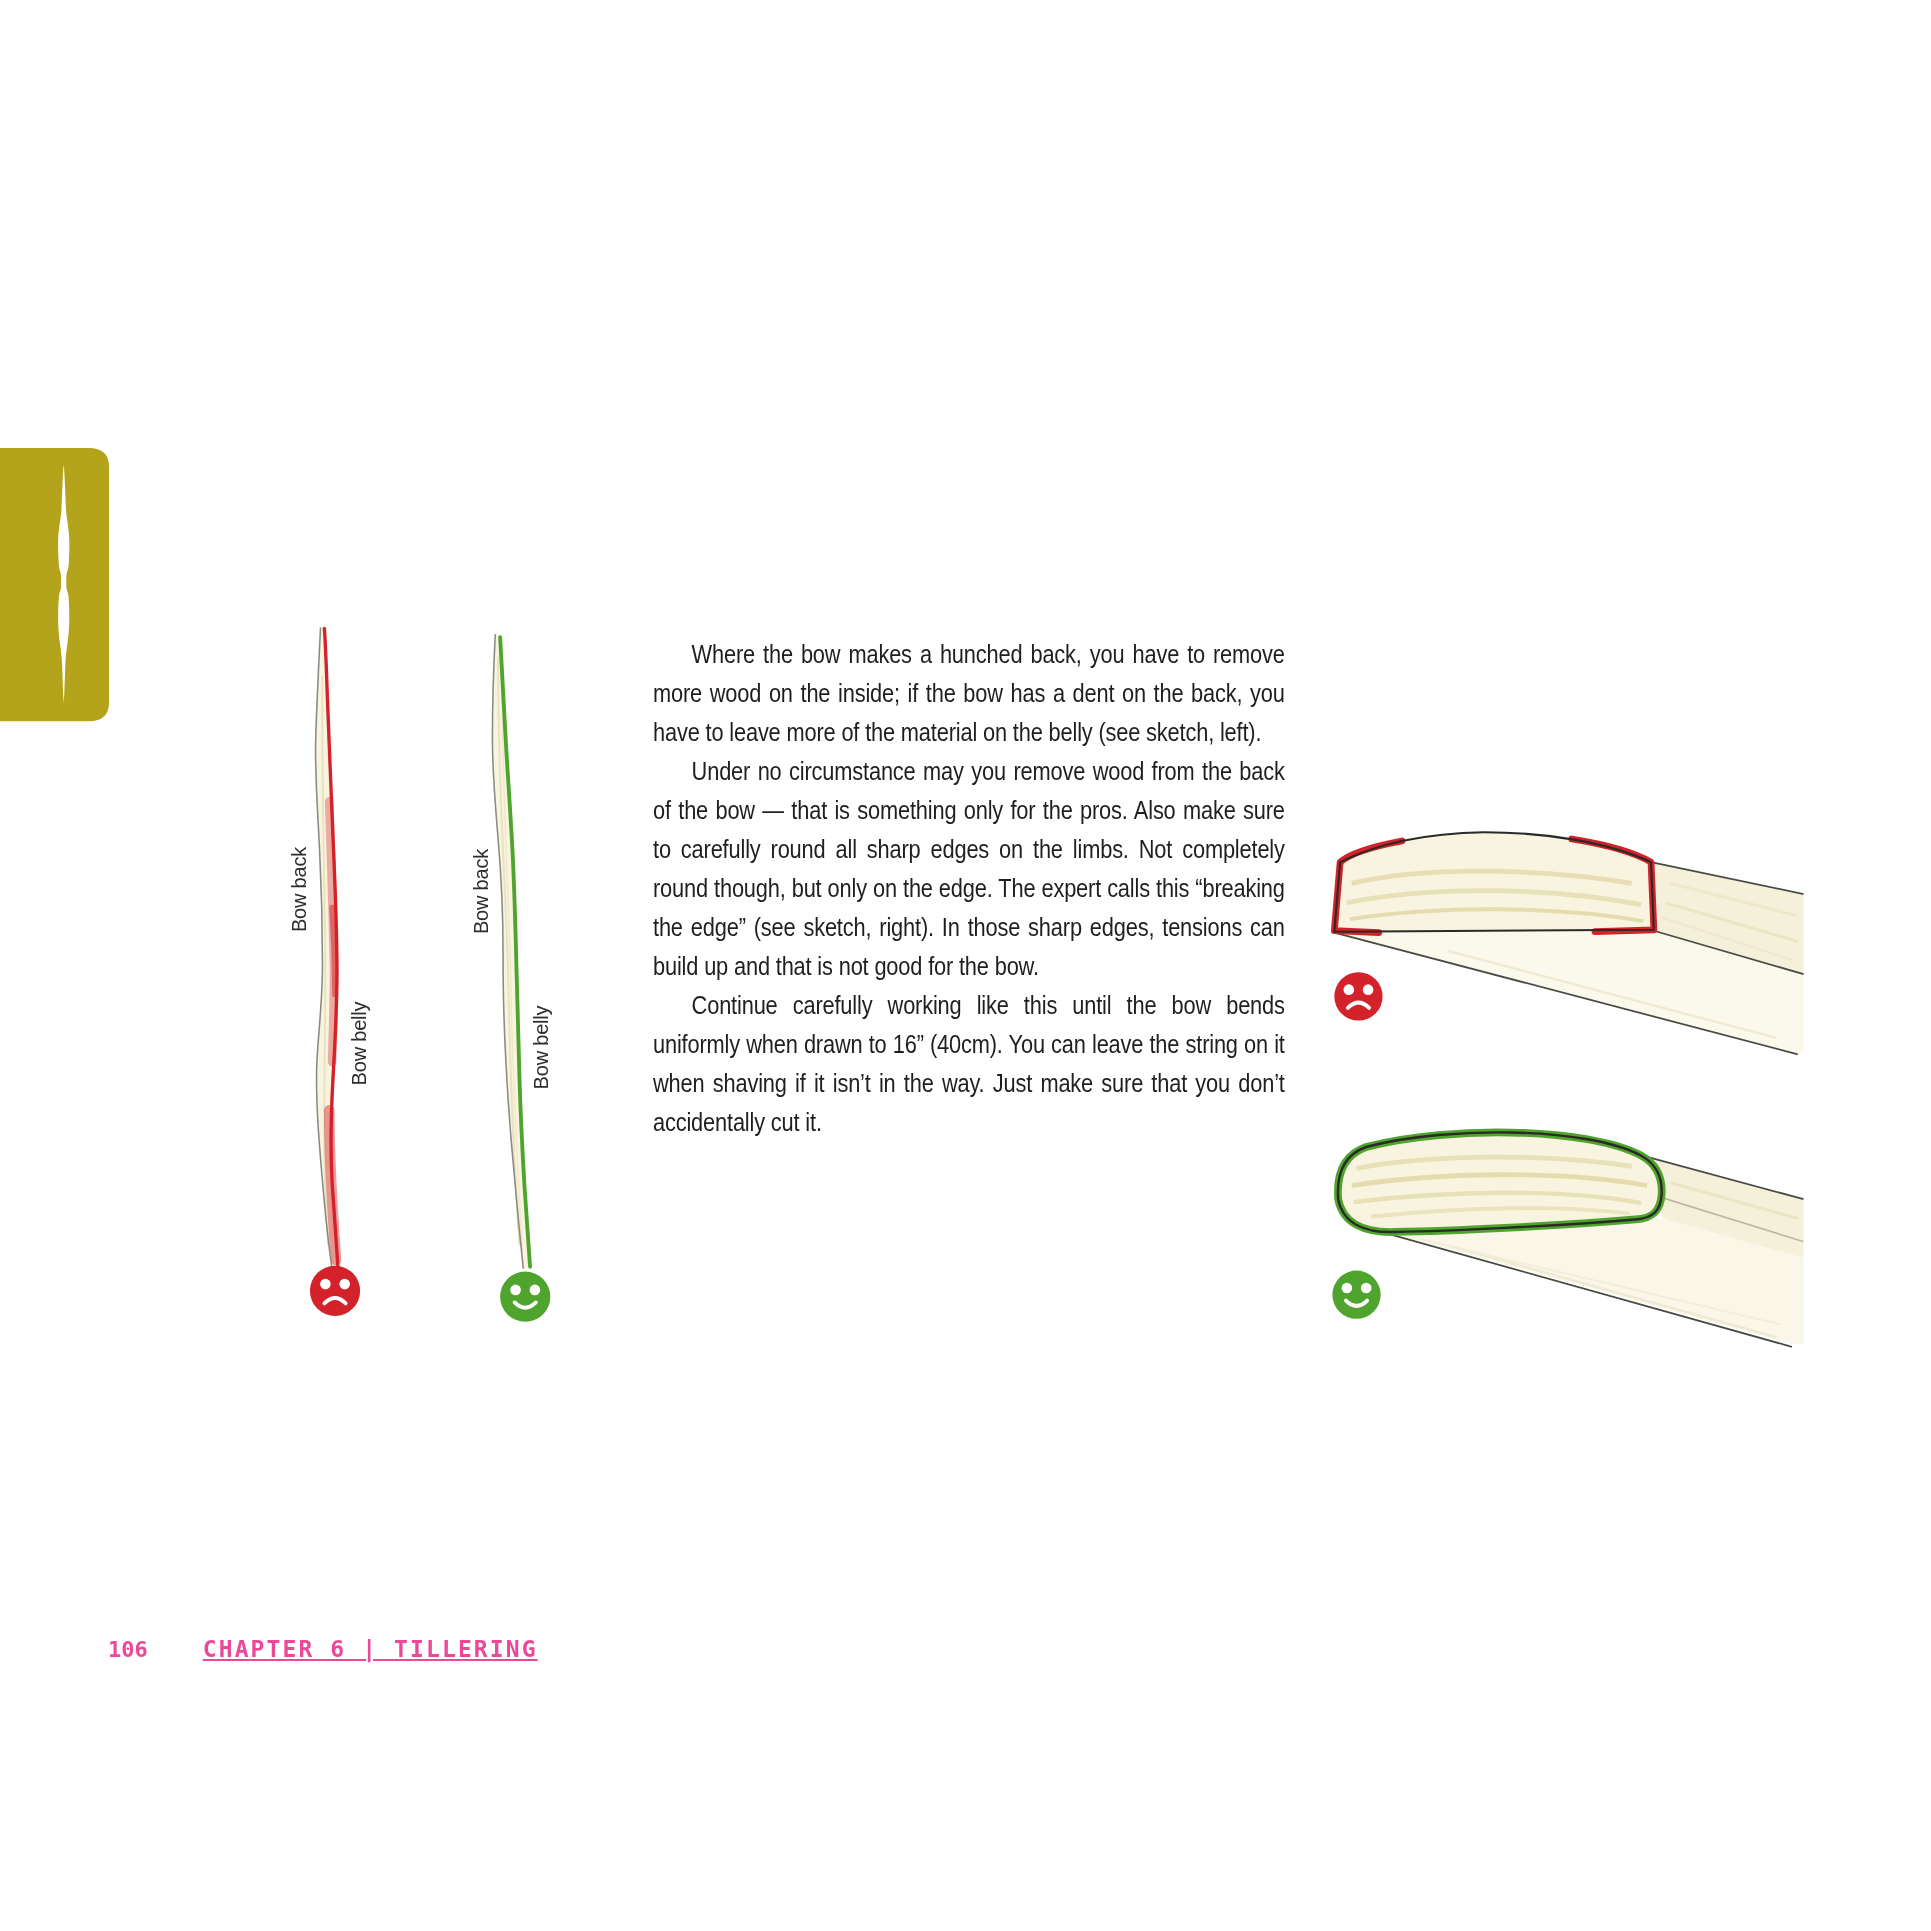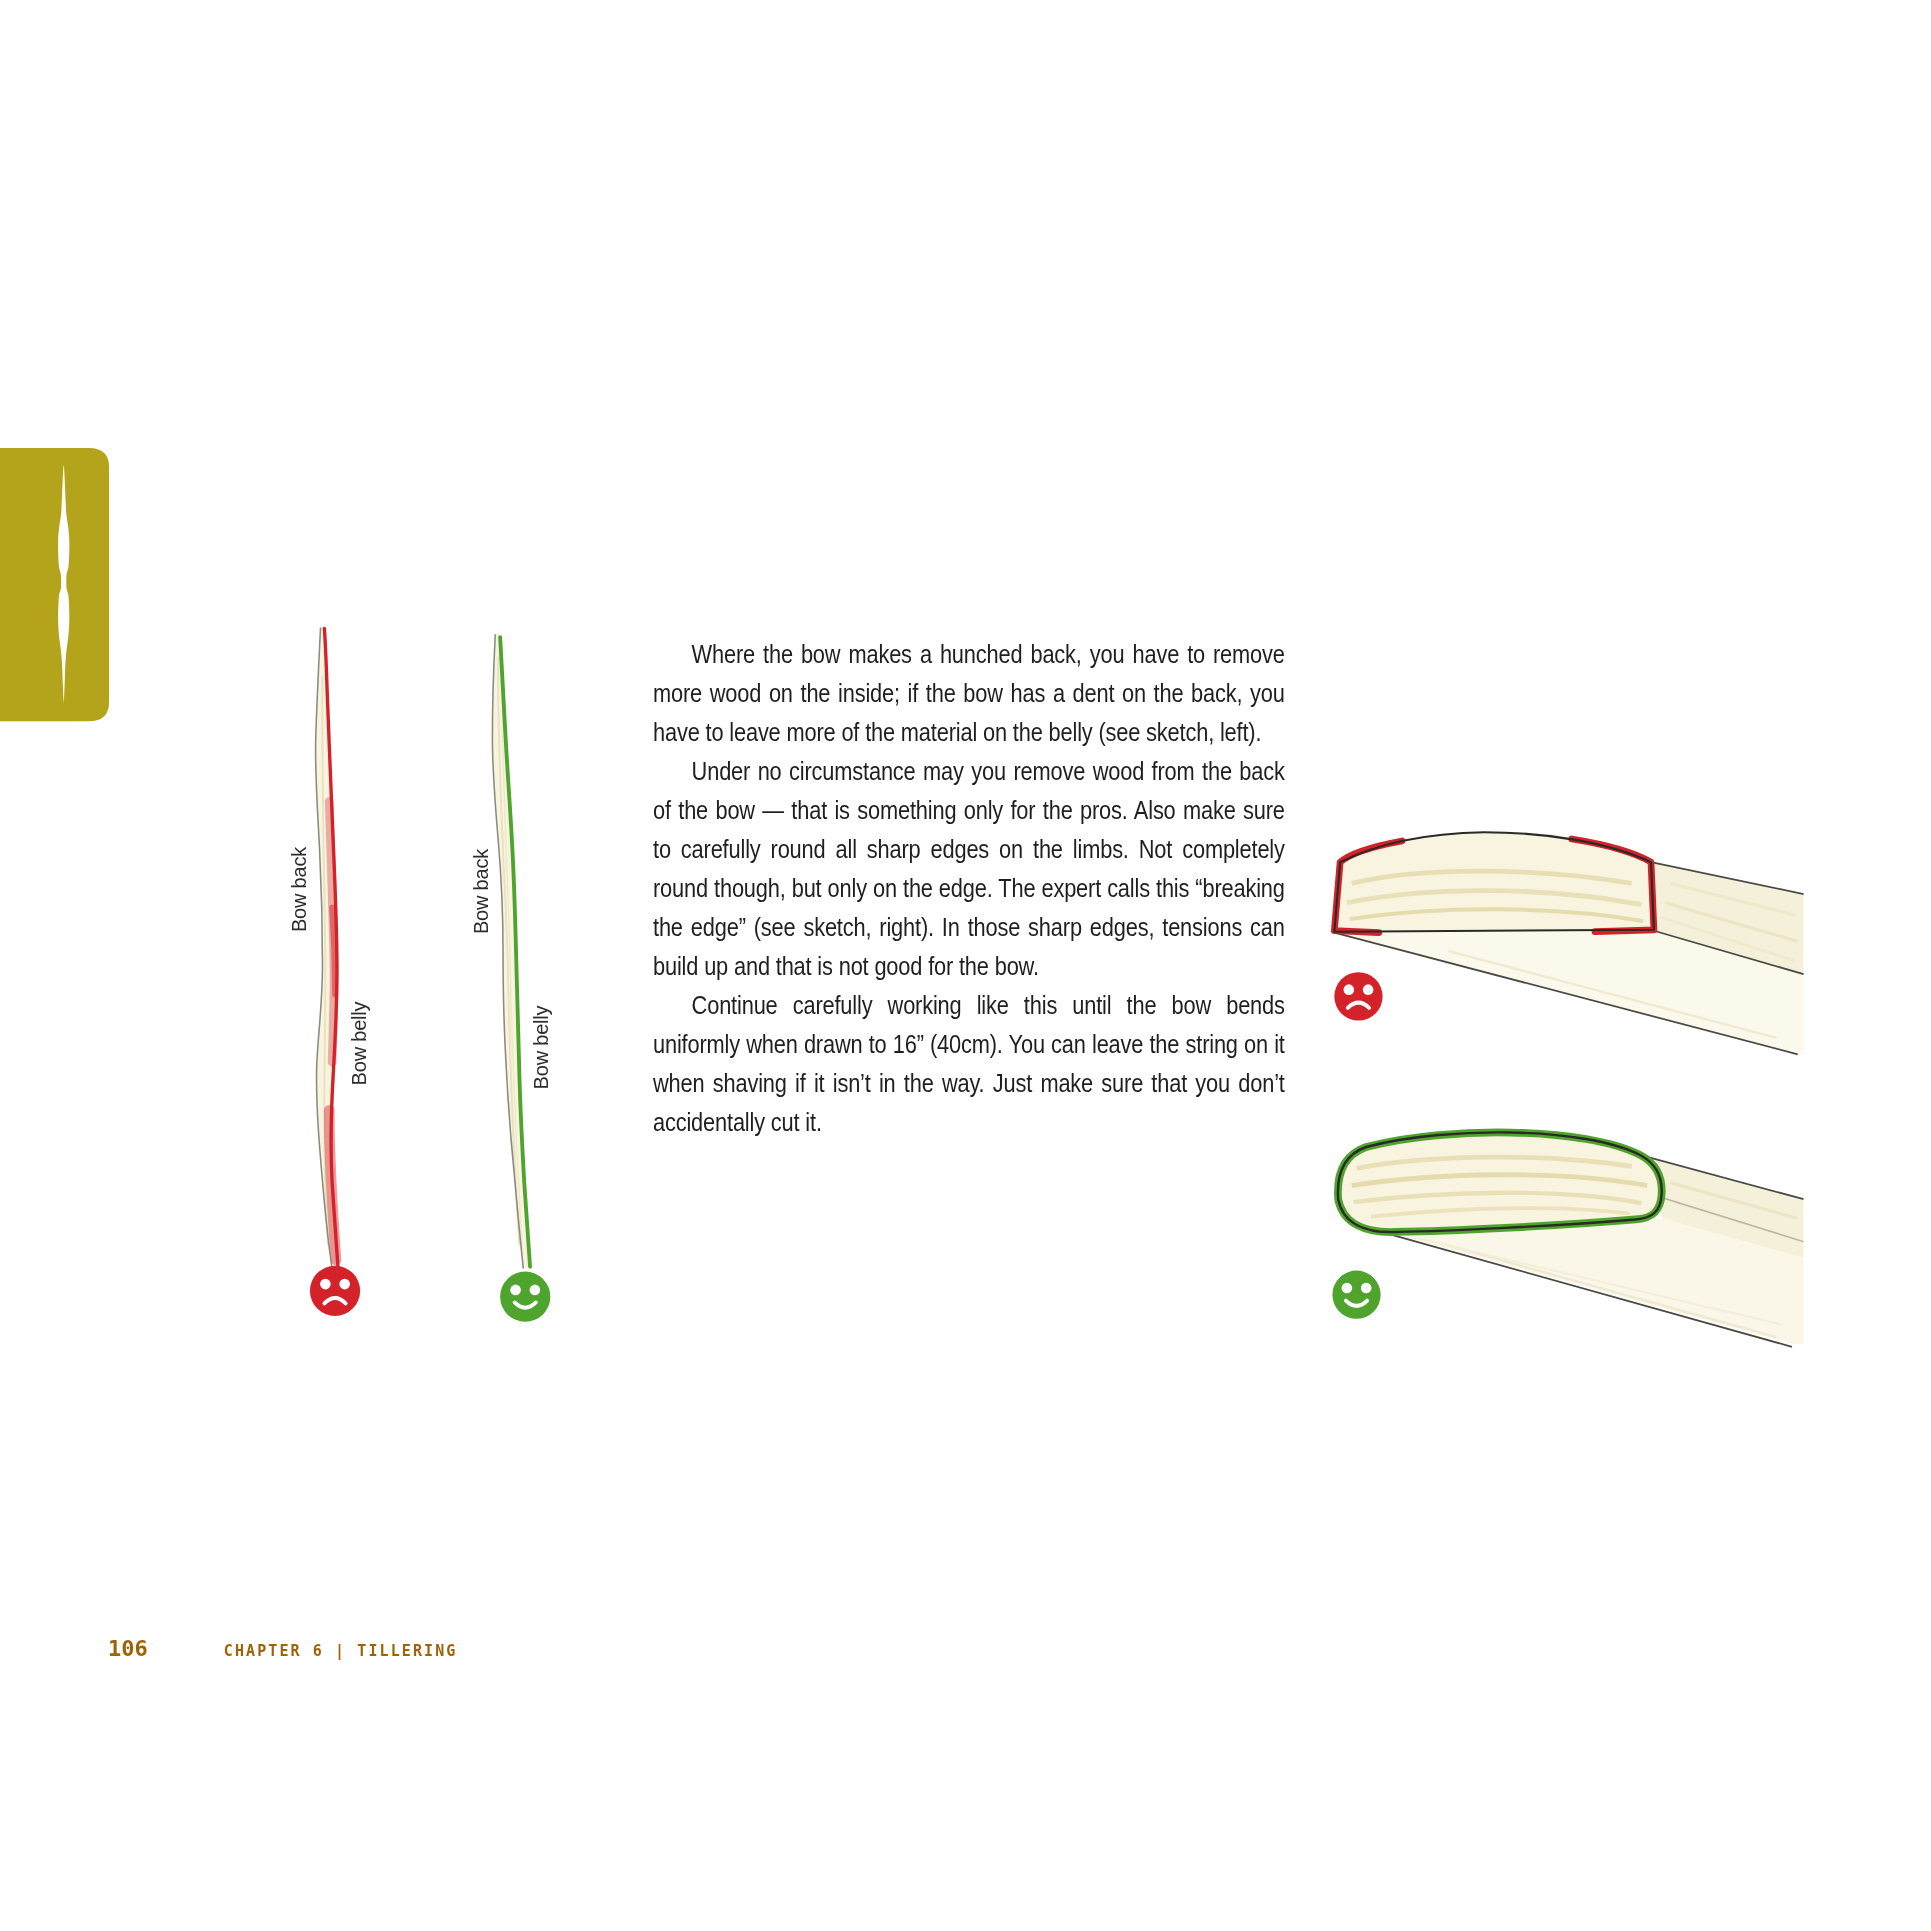--- a/index.html
+++ b/index.html
@@ -23,25 +23,25 @@
     transform:rotate(-90deg); font-size:20px; color:#2d2d2d;
     letter-spacing:-0.2px; white-space:nowrap;
   }
   .lbl-red-back   { left:232px; top:877px; }
   .lbl-red-belly  { left:292px; top:1031px; }
   .lbl-green-back { left:414px; top:879px; }
   .lbl-green-belly{ left:474px; top:1035px; }
 
   .footer {
     position:absolute; left:108px; top:1636px;
-    display:flex; align-items:baseline; color:#a16207;
+    display:flex; align-items:baseline; color:#ec4899;
     font-family:"DejaVu Sans Mono", monospace; font-weight:bold;
   }
   .page-num { font-size:22px; }
-  .chapter  { font-size:15px; letter-spacing:2.1px; margin-left:76px; }
+  .chapter  { font-size:23px; letter-spacing:2.1px; margin-left:55px;text-decoration:underline; }
 </style>
 </head>
 <body>
 
 <div class="page">
 
   <svg class="art" viewBox="0 0 2000 2000">
 
     <g>
       <path d="M 0,464 H 92 Q 113,464 113,484 V 727 Q 113,747 92,747 H 0 Z" fill="#b3a41b"></path>

